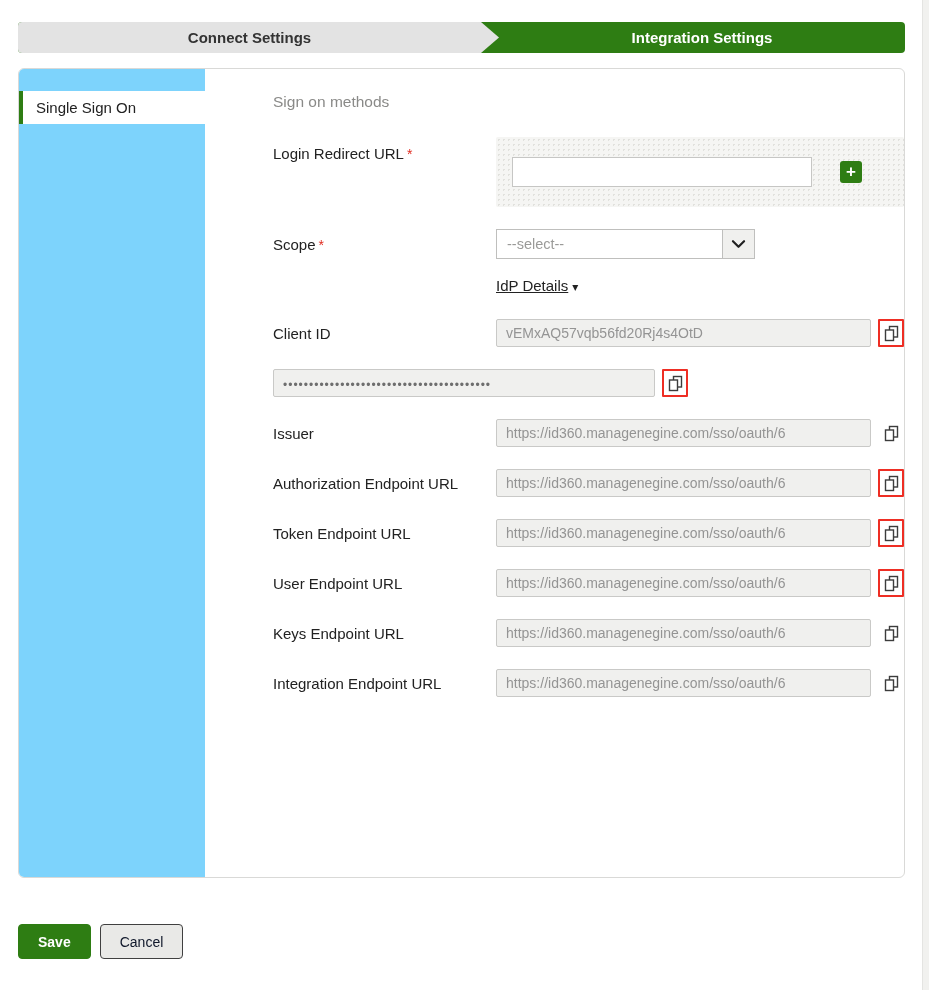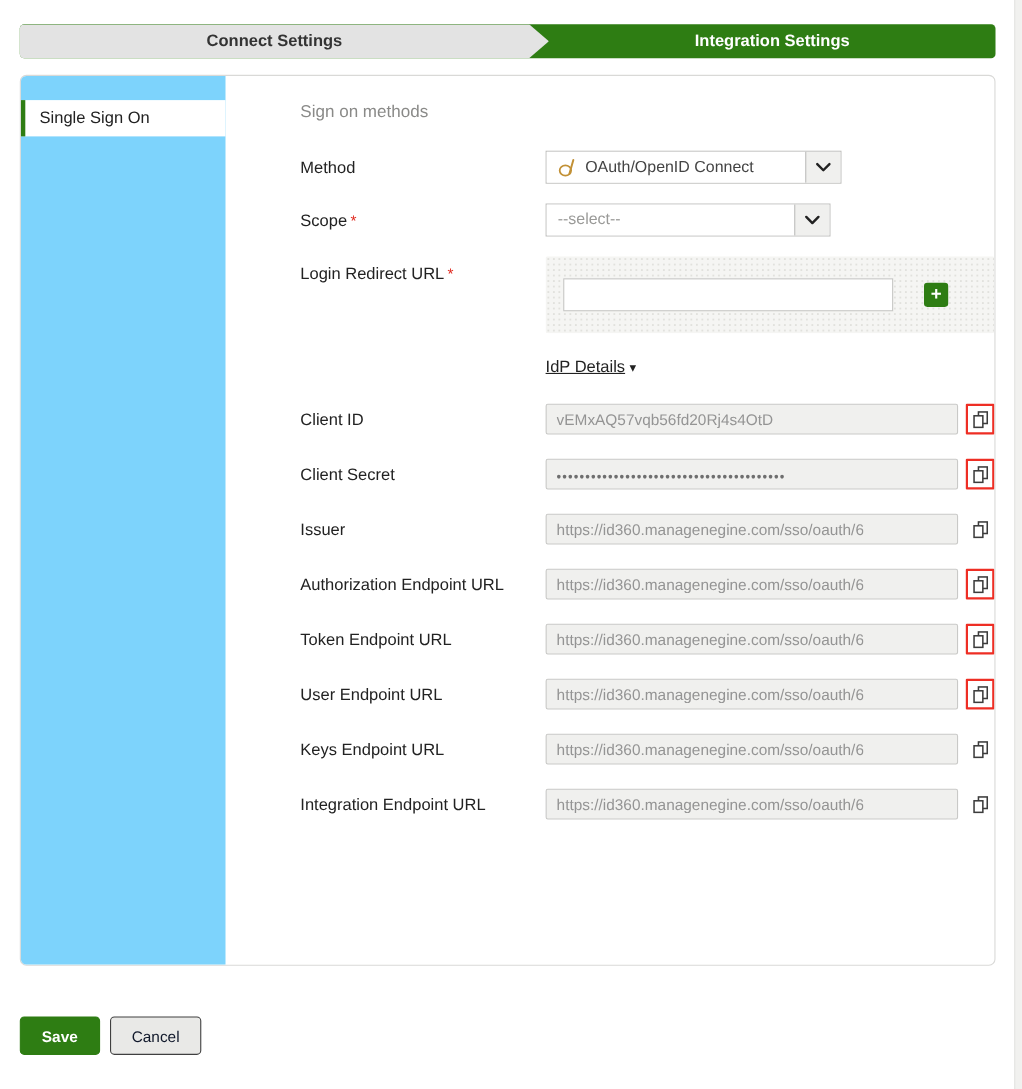--- a/index.html
+++ b/index.html
@@ -120,89 +120,67 @@
   <div class="sidebar">
     <div class="side-item">
       <span>Single Sign On</span>
     </div>
   </div>
 
   <div class="content">
 
     <div class="section-title">Sign on methods</div>
 
-    <div class="form-row" style="margin-bottom:18px;">
-      <div class="f-label">Method</div>
-      <div class="select">
-        <div class="val">
-          <span style="display:inline-flex;">
-            <svg width="17" height="20" viewBox="0 0 17 20">
-              <ellipse cx="7" cy="13" rx="5.2" ry="4.6" fill="none" stroke="#c29136" stroke-width="1.6"></ellipse>
-              <line x1="10.6" y1="16.2" x2="14.2" y2="3.5" stroke="#c29136" stroke-width="1.8" stroke-linecap="round"></line>
-            </svg>
-          </span>
-          <span>OAuth/OpenID Connect</span>
-        </div>
-        <div class="chev">
-          <span style="display:inline-flex;">
-            <svg width="15" height="12" viewBox="0 0 16 13">
-                <polyline points="2,3.5 8,9.5 14,3.5" fill="none" stroke="#222" stroke-width="2.4" stroke-linecap="round" stroke-linejoin="round"></polyline>
-              </svg>
-          </span>
-        </div>
+
+    <div class="form-row top" style="margin-bottom:22px;">
+      <div class="f-label" style="padding-top:8px;">
+        <span>Login Redirect URL</span><span class="req">*</span>
+      </div>
+      <div class="multi-box">
+        <input type="text" value="" style="">
+        <button class="add-btn">+</button>
       </div>
     </div>
 
     <div class="form-row" style="margin-bottom:18px;">
       <div class="f-label">
         <span>Scope</span><span class="req">*</span>
       </div>
       <div class="select">
         <div class="val placeholder">--select--</div>
         <div class="chev">
           <span style="display:inline-flex;">
             <svg width="15" height="12" viewBox="0 0 16 13">
                 <polyline points="2,3.5 8,9.5 14,3.5" fill="none" stroke="#222" stroke-width="2.4" stroke-linecap="round" stroke-linejoin="round"></polyline>
               </svg>
           </span>
         </div>
       </div>
     </div>
 
-    <div class="form-row top" style="margin-bottom:22px;">
-      <div class="f-label" style="padding-top:8px;">
-        <span>Login Redirect URL</span><span class="req">*</span>
-      </div>
-      <div class="multi-box">
-        <input type="text" value="" style="">
-        <button class="add-btn">+</button>
-      </div>
-    </div>
-
     <div class="idp-link-row">
       <span class="idp-link">IdP Details</span><span class="idp-caret">▾</span>
     </div>
 
     <div class="form-row">
       <div class="f-label">Client ID</div>
       <div class="ro-field">
         <span class="txt">vEMxAQ57vqb56fd20Rj4s4OtD</span>
       </div>
       <button class="copy-btn hl">
         <span style="display:inline-flex;">
           <svg width="15" height="17" viewBox="0 0 15 17">
               <rect x="5.5" y="1.5" width="8" height="10.5" fill="#fff" stroke="#3c3c3c" stroke-width="1.4"></rect>
               <rect x="1.5" y="5" width="8" height="10.5" fill="#fff" stroke="#3c3c3c" stroke-width="1.4"></rect>
             </svg>
         </span>
       </button>
     </div>
 
     <div class="form-row">
-      <div class="f-label">Client Secret</div>
       <div class="ro-field">
         <span class="txt secret">••••••••••••••••••••••••••••••••••••••••</span>
       </div>
       <button class="copy-btn hl">
         <span style="display:inline-flex;">
           <svg width="15" height="17" viewBox="0 0 15 17">
               <rect x="5.5" y="1.5" width="8" height="10.5" fill="#fff" stroke="#3c3c3c" stroke-width="1.4"></rect>
               <rect x="1.5" y="5" width="8" height="10.5" fill="#fff" stroke="#3c3c3c" stroke-width="1.4"></rect>
             </svg>
         </span>

